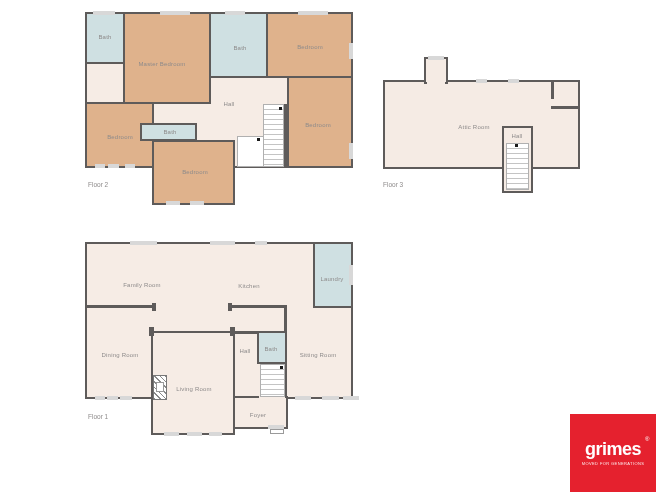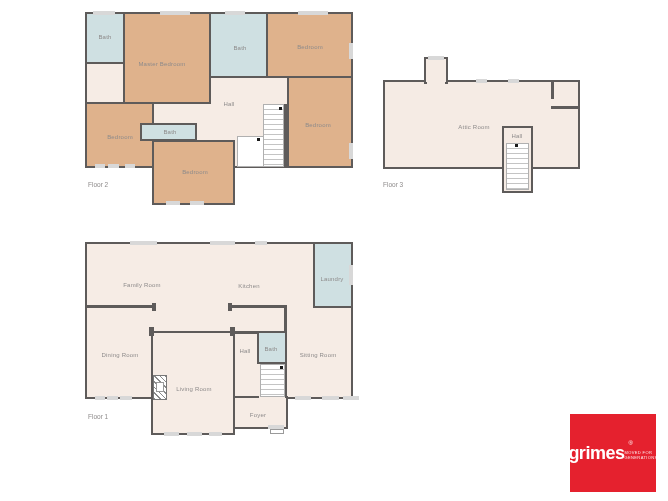--- a/index.html
+++ b/index.html
@@ -18,21 +18,21 @@
   .dot{position:absolute;width:3px;height:3px;background:#1a1a1a;}
   .rlabel{position:absolute;transform:translate(-50%,-50%);font-size:6px;color:#8e8b8b;
           white-space:nowrap;letter-spacing:.2px;}
   .flabel{position:absolute;font-size:6.5px;color:#8e8b8b;white-space:nowrap;}
   .patch{position:absolute;background:#f6ece5;}
   .fireplace{position:absolute;box-sizing:border-box;border:1px solid #777;
           background:repeating-linear-gradient(45deg,#8a8a8a 0 1px,#ffffff 1px 4px);}
   .fp-inner{position:absolute;background:#ffffff;border:1px solid #999;box-sizing:border-box;}
   .step{position:absolute;box-sizing:border-box;border:1px solid #9a9a9a;background:#fff;}
   .logo{position:absolute;left:570px;top:414px;width:86px;height:78px;background:#e5212e;
-        color:#ffffff;display:flex;flex-direction:row;align-items:center;justify-content:center;}
+        color:#ffffff;display:flex;flex-direction:column;align-items:center;justify-content:center;}
   .logo-brand{font-size:18px;font-weight:bold;letter-spacing:-.5px;line-height:1;position:relative;}
   .reg{font-size:6px;position:absolute;right:-8px;top:-4px;font-weight:normal;}
   .logo-tagline{font-size:4px;letter-spacing:.4px;margin-top:3px;opacity:.9;}
 </style>
 </head>
 <body>
 
 <div class="canvas">
 
   <div class="layer">

